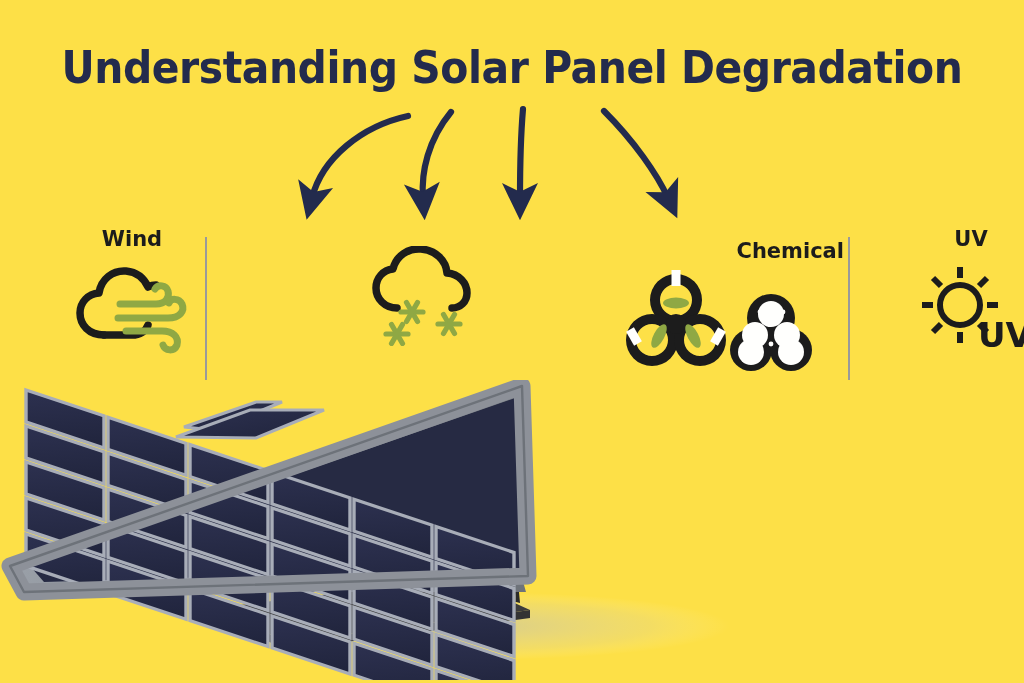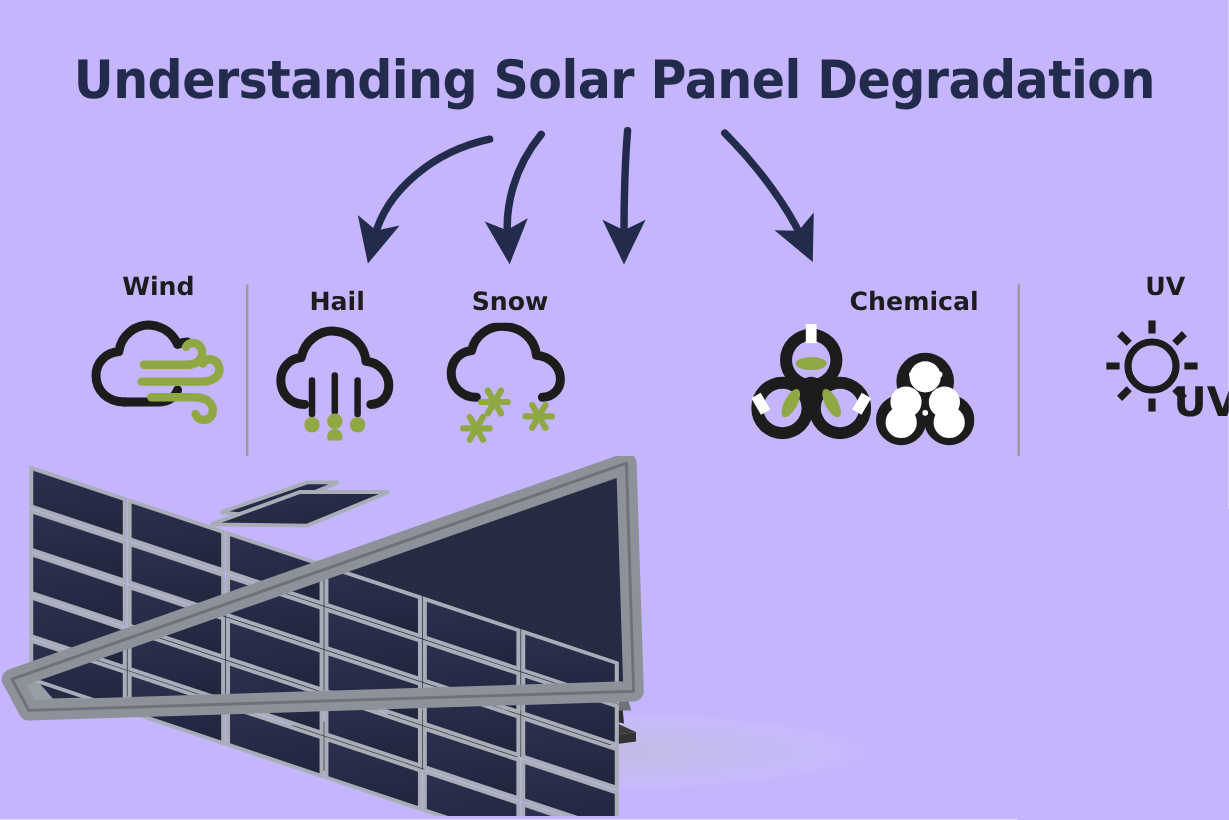--- a/index.html
+++ b/index.html
@@ -61,21 +61,21 @@
     width:1.6px;
     background:#9a9a9a;
   }
 
   
   #panel-wrap { position:absolute; top:380px; left:0; width:1024px; height:300px; }
 </style>
 </head>
 <body>
 
-<div id="canvas" style="background: #c4b5fd;">
+<div id="canvas" style="background: #fde047;">
 
   <div id="title">Understanding Solar Panel Degradation</div>
 
   <svg id="arrows" viewBox="0 0 1024 683">
     <defs>
       <marker id="ahead" markerWidth="7" markerHeight="7" refX="2.6" refY="3.3" orient="auto" markerUnits="strokeWidth">
         <path d="M0.2,0.4 L6.2,3.3 L0.2,6.2 L1.6,3.3 Z" fill="#232b4d"></path>
       </marker>
     </defs>
 
@@ -102,41 +102,22 @@
                    C66 15 74 21 78 30 C80 29 83 28 86 28" fill="none" stroke="#1c1c1c" stroke-width="7.5" stroke-linecap="round" stroke-linejoin="round"></path>
           <path d="M34 78 C44 78 52 78 62 78 C70 78 76 74 78 68" fill="none" stroke="#1c1c1c" stroke-width="7.5" stroke-linecap="round" stroke-linejoin="round"></path>
 
           <path d="M50 47 L86 47 C95 47 100 41 98 34 C96 28 88 27 85 32" fill="none" stroke="#8fa844" stroke-width="7" stroke-linecap="round"></path>
           <path d="M48 61 L98 61 C110 61 115 54 112 47 C109 41 101 41 99 46" fill="none" stroke="#8fa844" stroke-width="7" stroke-linecap="round"></path>
           <path d="M56 74 L92 74 C103 74 109 80 107 88 C104 95 95 94 93 88" fill="none" stroke="#8fa844" stroke-width="7" stroke-linecap="round"></path>
         </svg>
       </div>
     </div>
 
-    <div class="icon-cell" style="left:216px; width:130px; top:12px;">
-      <div class="icon-label">Hail</div>
-      <div class="icon-art">
-        <svg width="110" height="98" viewBox="0 0 110 98">
-          <path d="M28 68 C16 68 8 59 8 48 C8 38 15 30 25 29 C28 15 40 6 53 7
-                   C67 8 78 19 79 32 C90 33 98 42 98 52 C98 61 92 68 83 68" fill="none" stroke="#1c1c1c" stroke-width="7.5" stroke-linecap="round" stroke-linejoin="round"></path>
-
-          <line x1="34" y1="48" x2="34" y2="76" stroke="#1c1c1c" stroke-width="5.4" stroke-linecap="round"></line>
-          <line x1="53" y1="44" x2="53" y2="74" stroke="#1c1c1c" stroke-width="5.4" stroke-linecap="round"></line>
-          <line x1="72" y1="48" x2="72" y2="76" stroke="#1c1c1c" stroke-width="5.4" stroke-linecap="round"></line>
-
-          <circle cx="34" cy="85" r="6.4" fill="#8fa844"></circle>
-          <circle cx="53" cy="82" r="6.4" fill="#8fa844"></circle>
-          <circle cx="72" cy="85" r="6.4" fill="#8fa844"></circle>
-          <circle cx="53" cy="95" r="6.4" fill="#8fa844"></circle>
-        </svg>
-      </div>
-    </div>
 
     <div class="icon-cell" style="left:358px; width:134px; top:12px;">
-      <div class="icon-label">Snow</div>
       <div class="icon-art">
         <svg width="116" height="100" viewBox="0 0 116 100">
           <path d="M30 62 C18 62 9 53 9 42 C9 32 16 24 26 23 C29 10 41 2 54 3
                    C68 4 79 14 80 27 C92 28 100 37 100 47 C100 56 93 62 85 62" fill="none" stroke="#1c1c1c" stroke-width="7.5" stroke-linecap="round" stroke-linejoin="round"></path>
 
           <g stroke="#8fa844" stroke-width="5.2" stroke-linecap="round">
             <g transform="translate(45,66)">
               <line x1="-11" y1="0" x2="11" y2="0"></line>
               <line x1="-5.5" y1="-9.5" x2="5.5" y2="9.5"></line>
               <line x1="5.5" y1="-9.5" x2="-5.5" y2="9.5"></line>
@@ -151,21 +132,21 @@
               <line x1="-5.5" y1="-9.5" x2="5.5" y2="9.5"></line>
               <line x1="5.5" y1="-9.5" x2="-5.5" y2="9.5"></line>
             </g>
           </g>
         </svg>
       </div>
     </div>
 
 
     <div class="icon-cell" style="left:626px; width:218px; top:12px;">
-      <div style="position:absolute; left:82px; top:0; width:136px; text-align:left;">
+      <div style="position:absolute; left:82px; top:0; width:136px; text-align:right;">
         <div class="icon-label">Chemical</div>
       </div>
       <div style="position:absolute; left:0; top:30px;">
         <svg width="100" height="96" viewBox="0 0 100 96">
           <g fill="#1c1c1c">
 
             <path d="M50 4 A26 26 0 0 1 50 56 A26 26 0 0 1 50 4 Z
                      M50 14 A16 16 0 0 0 50 46 A16 16 0 0 0 50 14 Z" fill-rule="evenodd"></path>
 
             <path d="M26 44 A26 26 0 0 1 26 96 A26 26 0 0 1 26 44 Z

